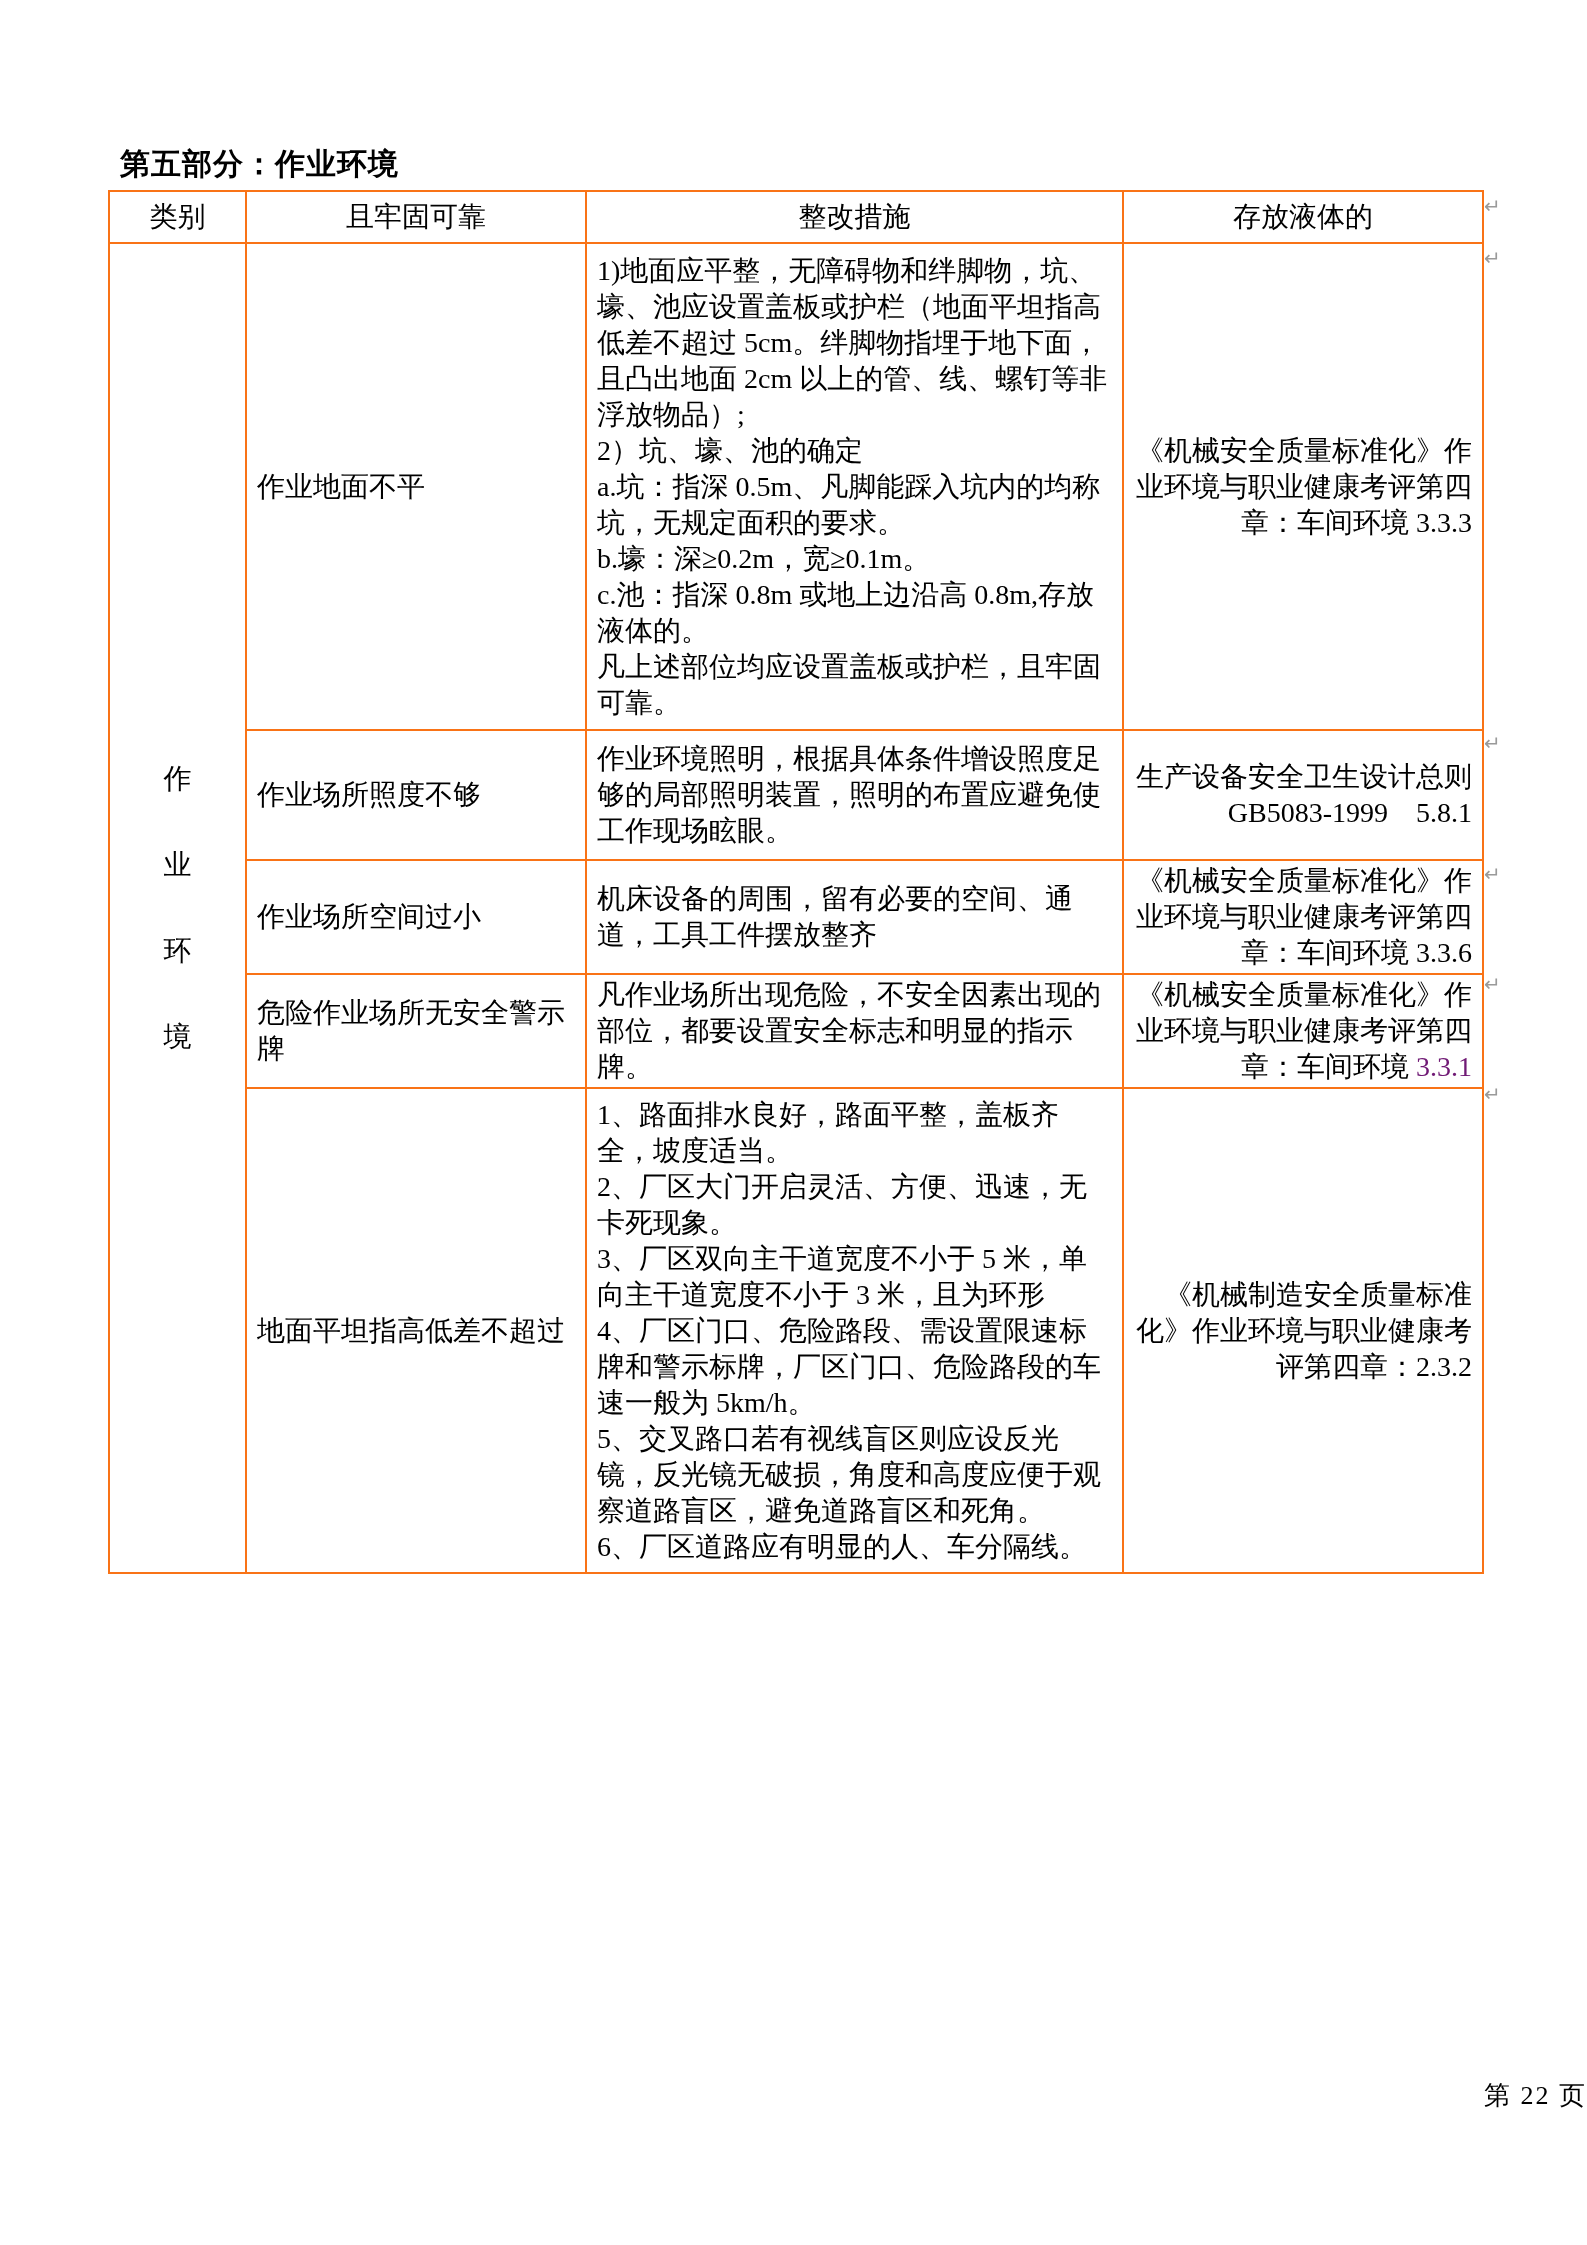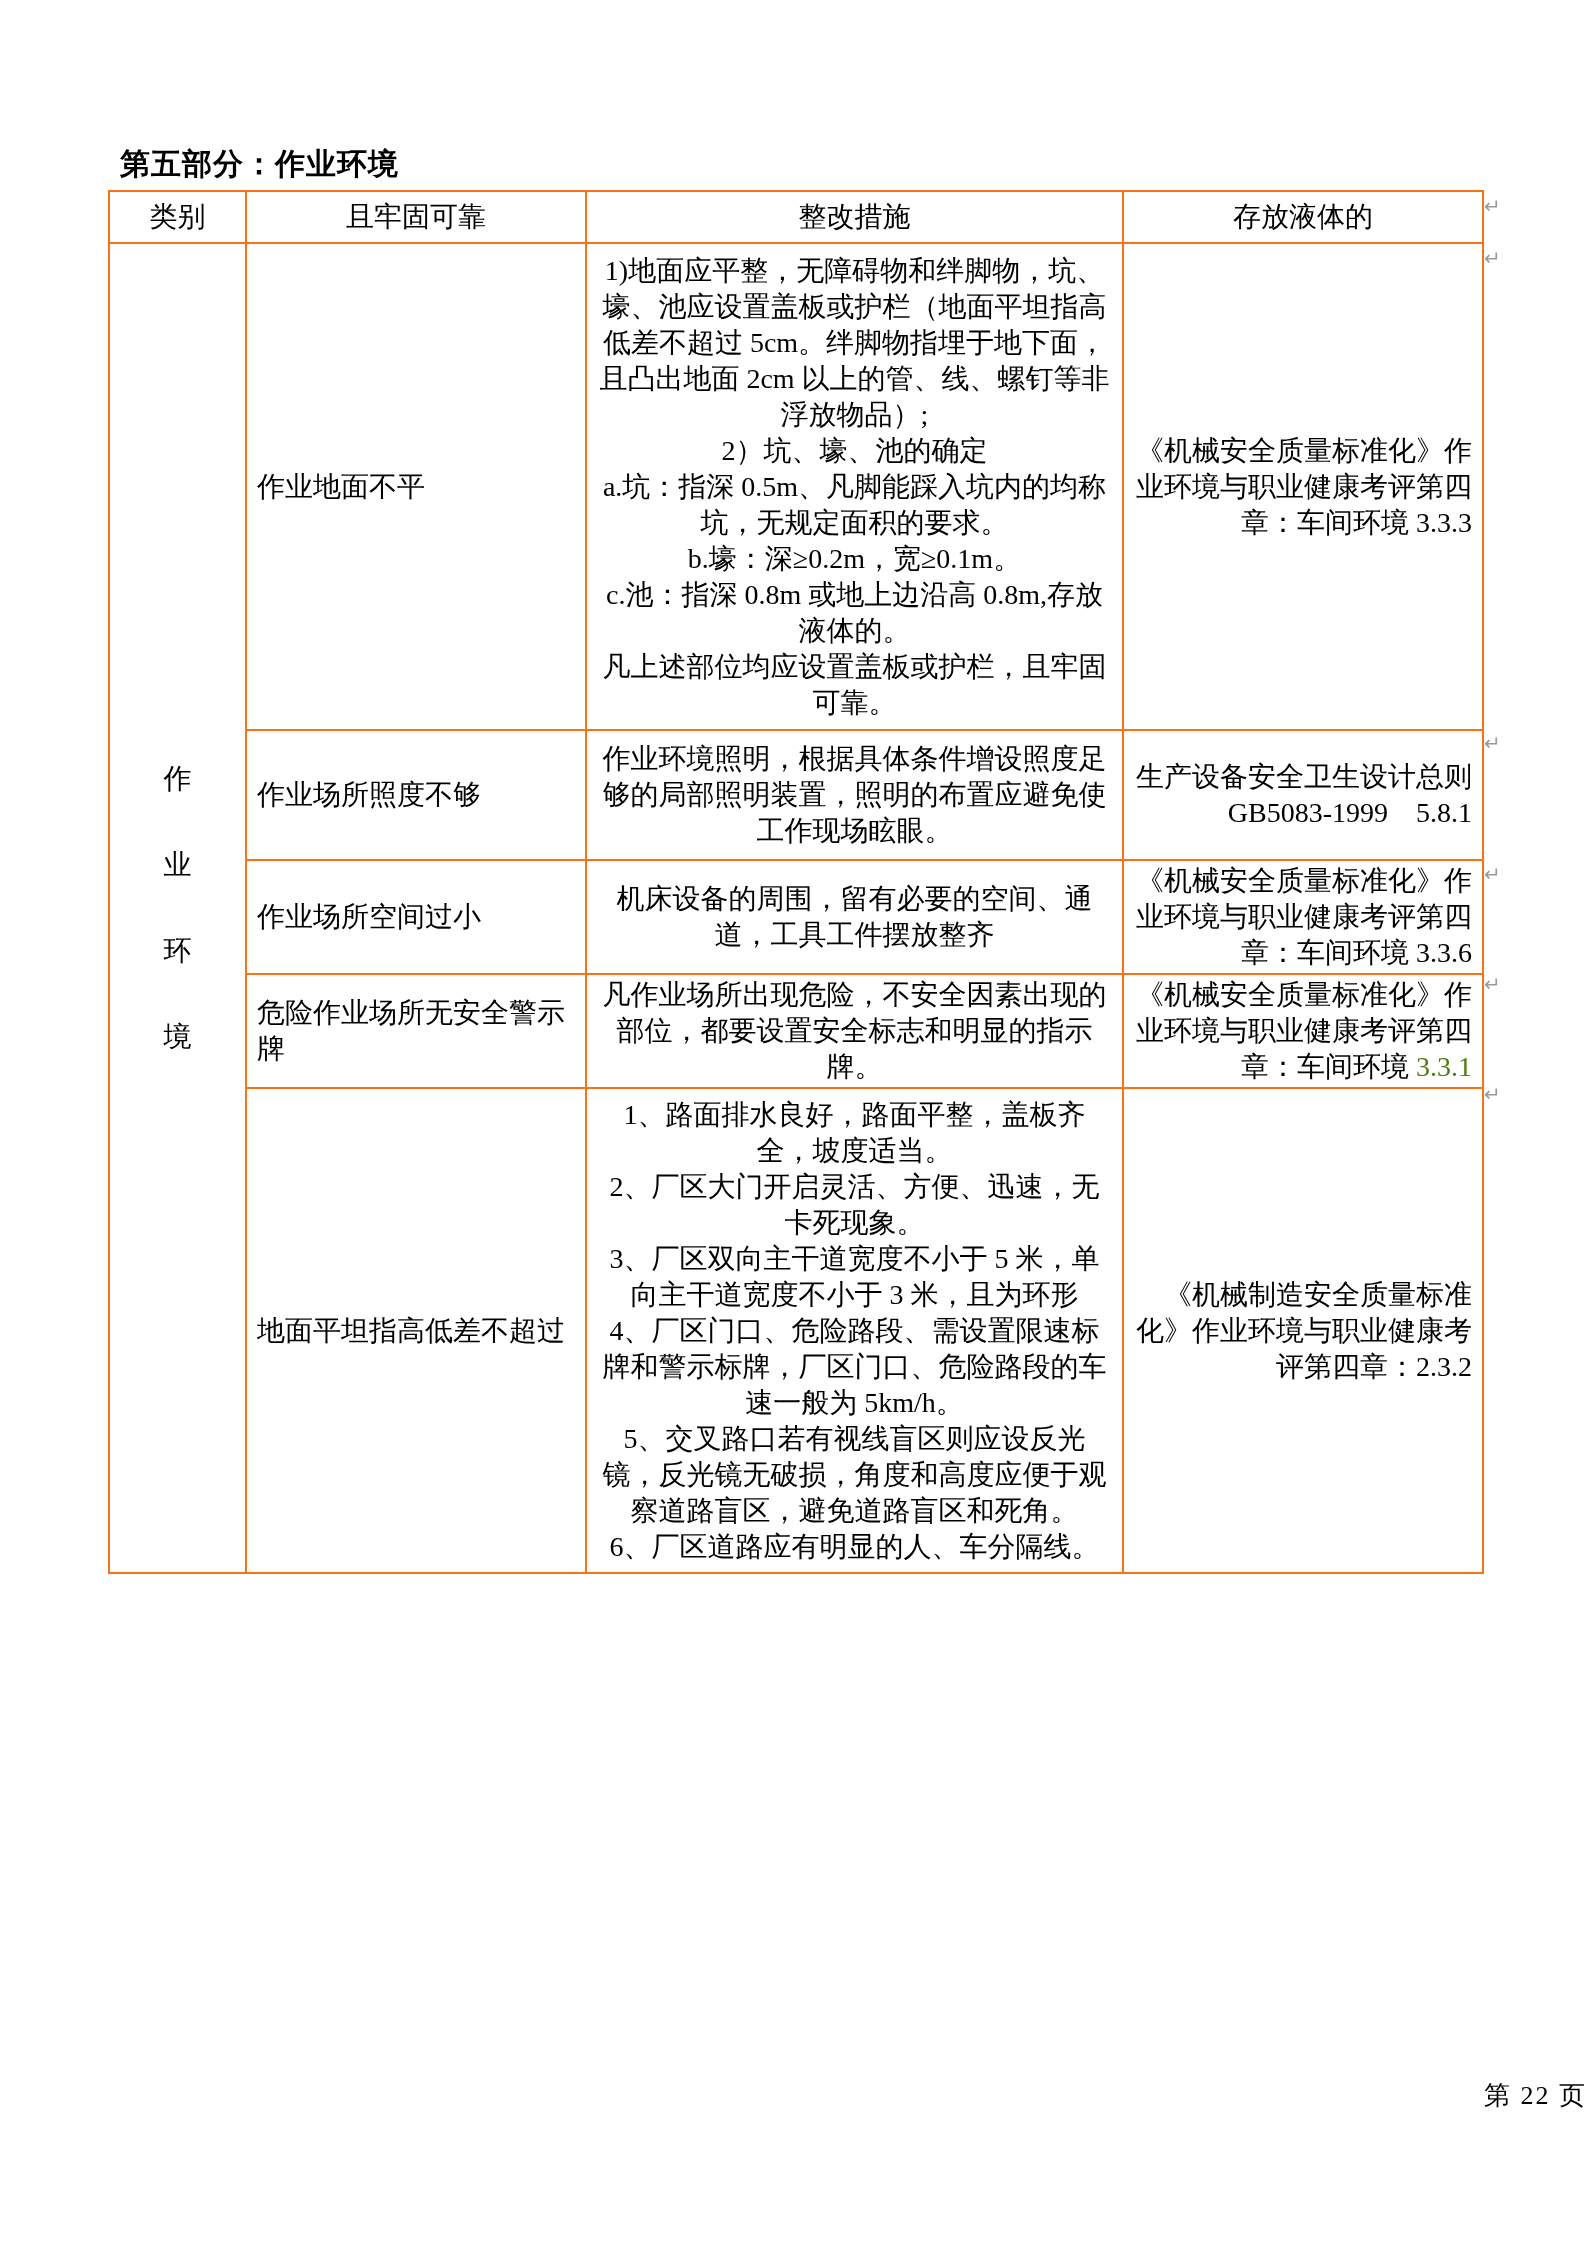--- a/index.html
+++ b/index.html
@@ -18,24 +18,24 @@
     font-size:28px;line-height:36px;
   }
   table.safety-table td,table.safety-table th{
     border:2px solid #f97316;padding:2px 10px;font-weight:400;
     vertical-align:middle;overflow:hidden;
   }
   th.hdr{text-align:center;height:46px;}
   .cat-cell{text-align:center;}
   .cat-stack{display:flex;flex-direction:column;align-items:center;gap:50px;}
   .hazard-cell{text-align:left;padding-left:12px;}
-  .measures-cell{text-align:center;white-space:pre-line;vertical-align:middle;}
+  .measures-cell{text-align:left;white-space:pre-line;vertical-align:middle;}
   .standard-cell{text-align:right;}
   .r1{height:487px;} .r2{height:130px;} .r3{height:110px;} .r4{height:110px;} .r5{height:485px;}
-  .ref-link{color:#4d7c0f;}
+  .ref-link{color:#701a75;}
   .row-mark{
     position:absolute;left:1484px;color:#9a9a9a;
     font-size:20px;line-height:20px;font-family:"DejaVu Sans",sans-serif;
   }
   .footer{
     position:absolute;left:0;top:2078px;width:100%;
     text-align:right;font-size:26px;letter-spacing:2px;
   }
 </style>
 </head>

